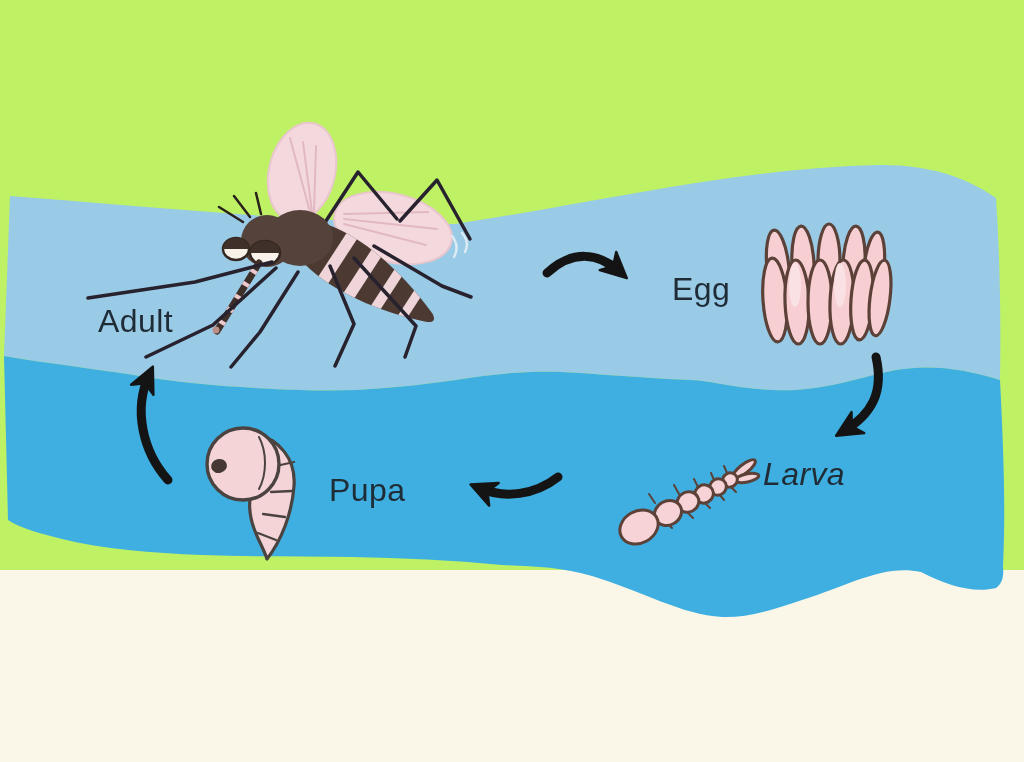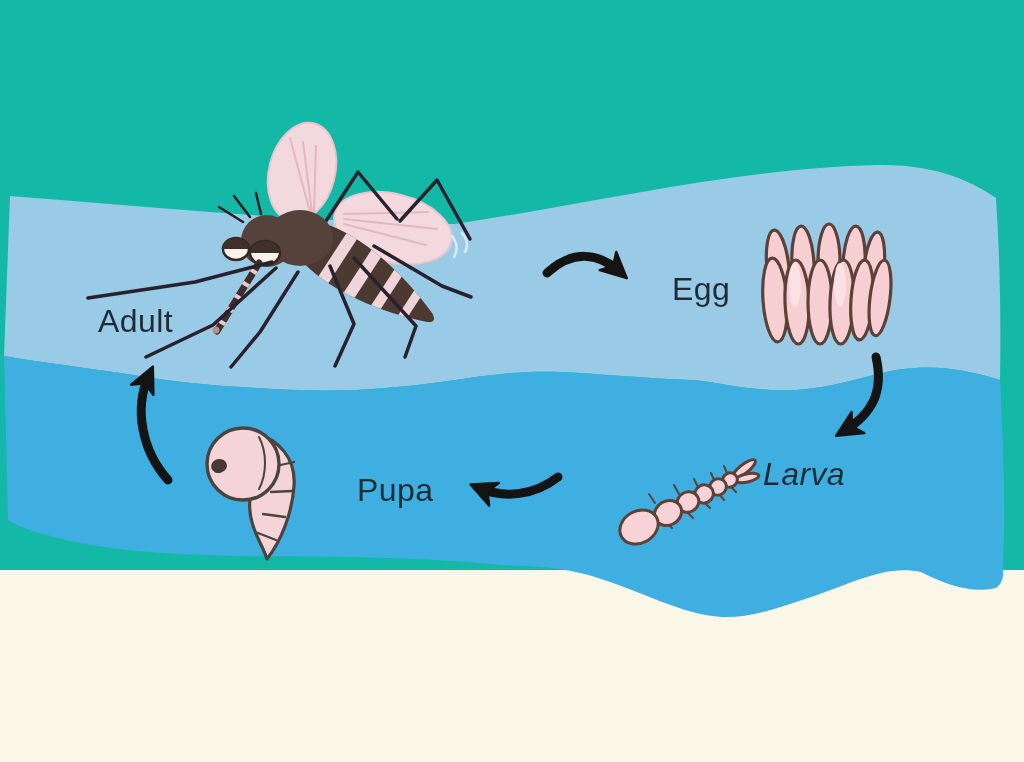--- a/index.html
+++ b/index.html
@@ -3,36 +3,36 @@
 <meta charset="utf-8">
 <style>
   html,body{margin:0;padding:0;}
   body{
     width:1024px;height:762px;
     background:#FBF7E8;
     font-family:"Liberation Sans", sans-serif;
     overflow:hidden;
   }
   .canvas{
-    position:relative;width:1024px;height:570px;background:#14b8a6;
+    position:relative;width:1024px;height:570px;background:#bef264;
   }
   .canvas svg{position:absolute;left:0;top:0;}
   .stage-label{
     position:absolute;
     font-size:32px;
     font-weight:500;
     letter-spacing:.4px;
     color:#1F2C36;
     white-space:nowrap;
     user-select:none;
   }
   .lbl-adult{left:98px;top:303px;}
   .lbl-egg{left:672px;top:271px;}
   .lbl-larva{left:763px;top:456px;font-style:italic;}
-  .lbl-pupa{left:357px;top:472px;}
+  .lbl-pupa{left:329px;top:472px;}
 </style>
 </head>
 <body>
 
 <div class="canvas">
 
   <svg width="1024" height="762" viewBox="0 0 1024 762">
     <defs>
       <marker id="ah" viewBox="0 0 10 10" refX="6.2" refY="5" markerWidth="3.4" markerHeight="3.4" orient="auto-start-reverse">
         <path d="M0.9,1 L9.2,5 L0.9,9 L3.2,5 Z" fill="#141414" stroke="#141414" stroke-width="0.8" stroke-linejoin="round"></path>

